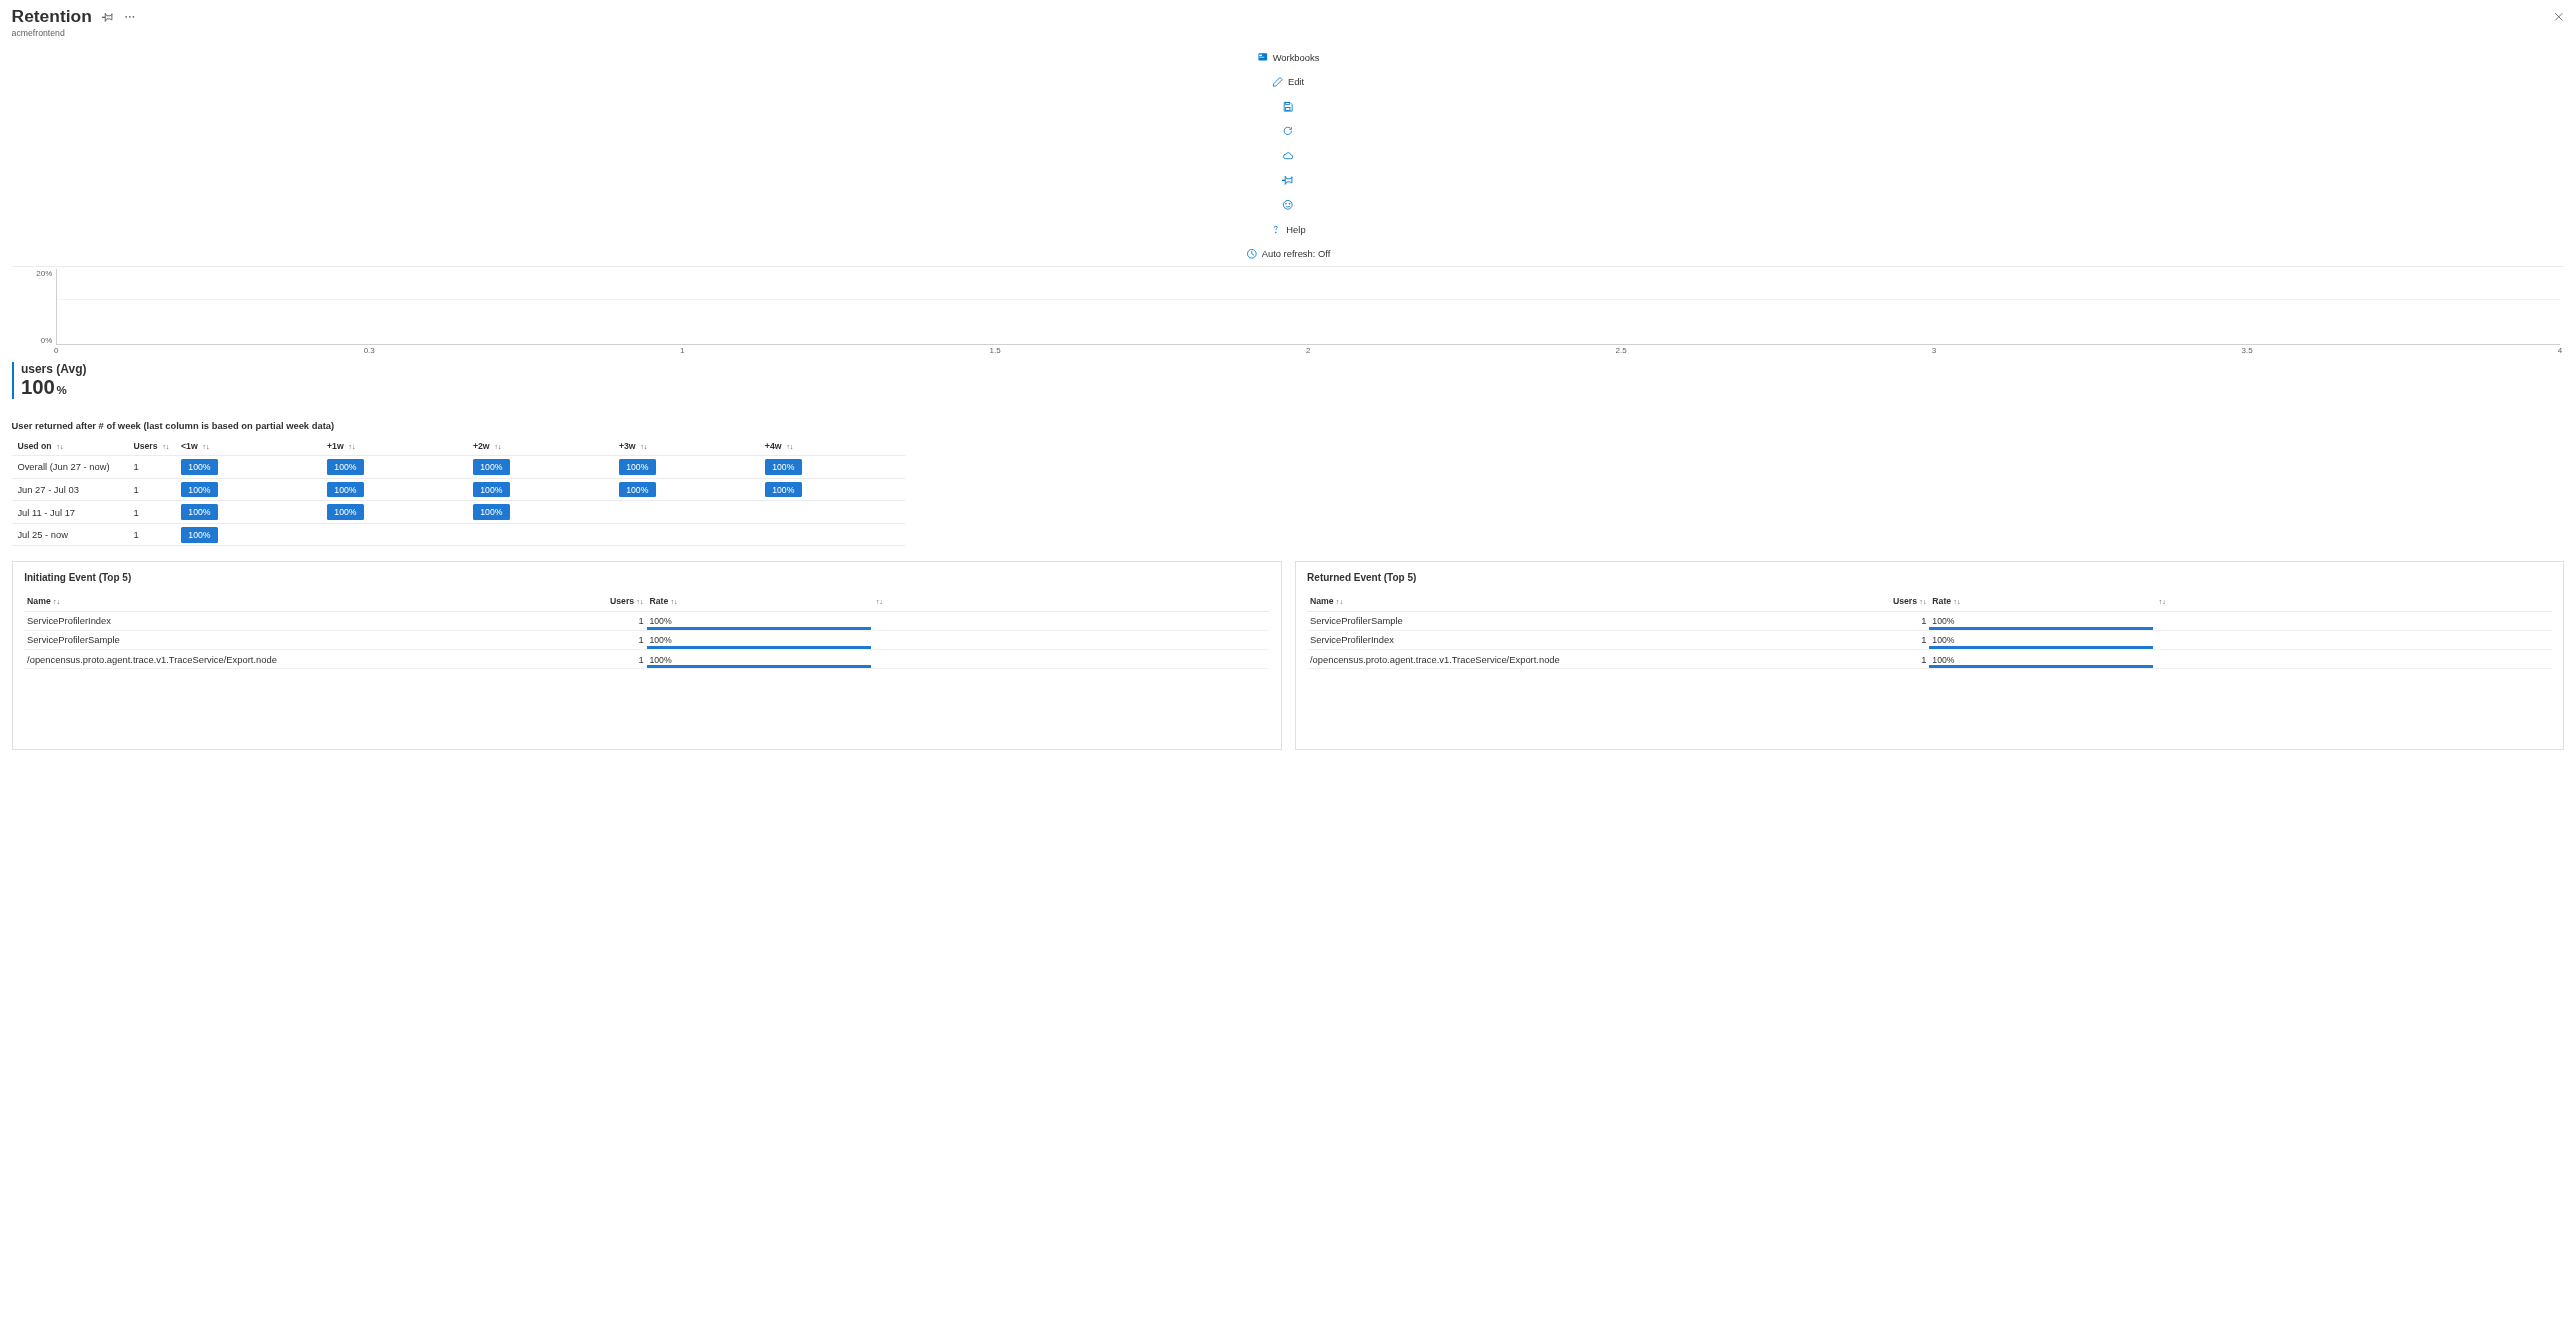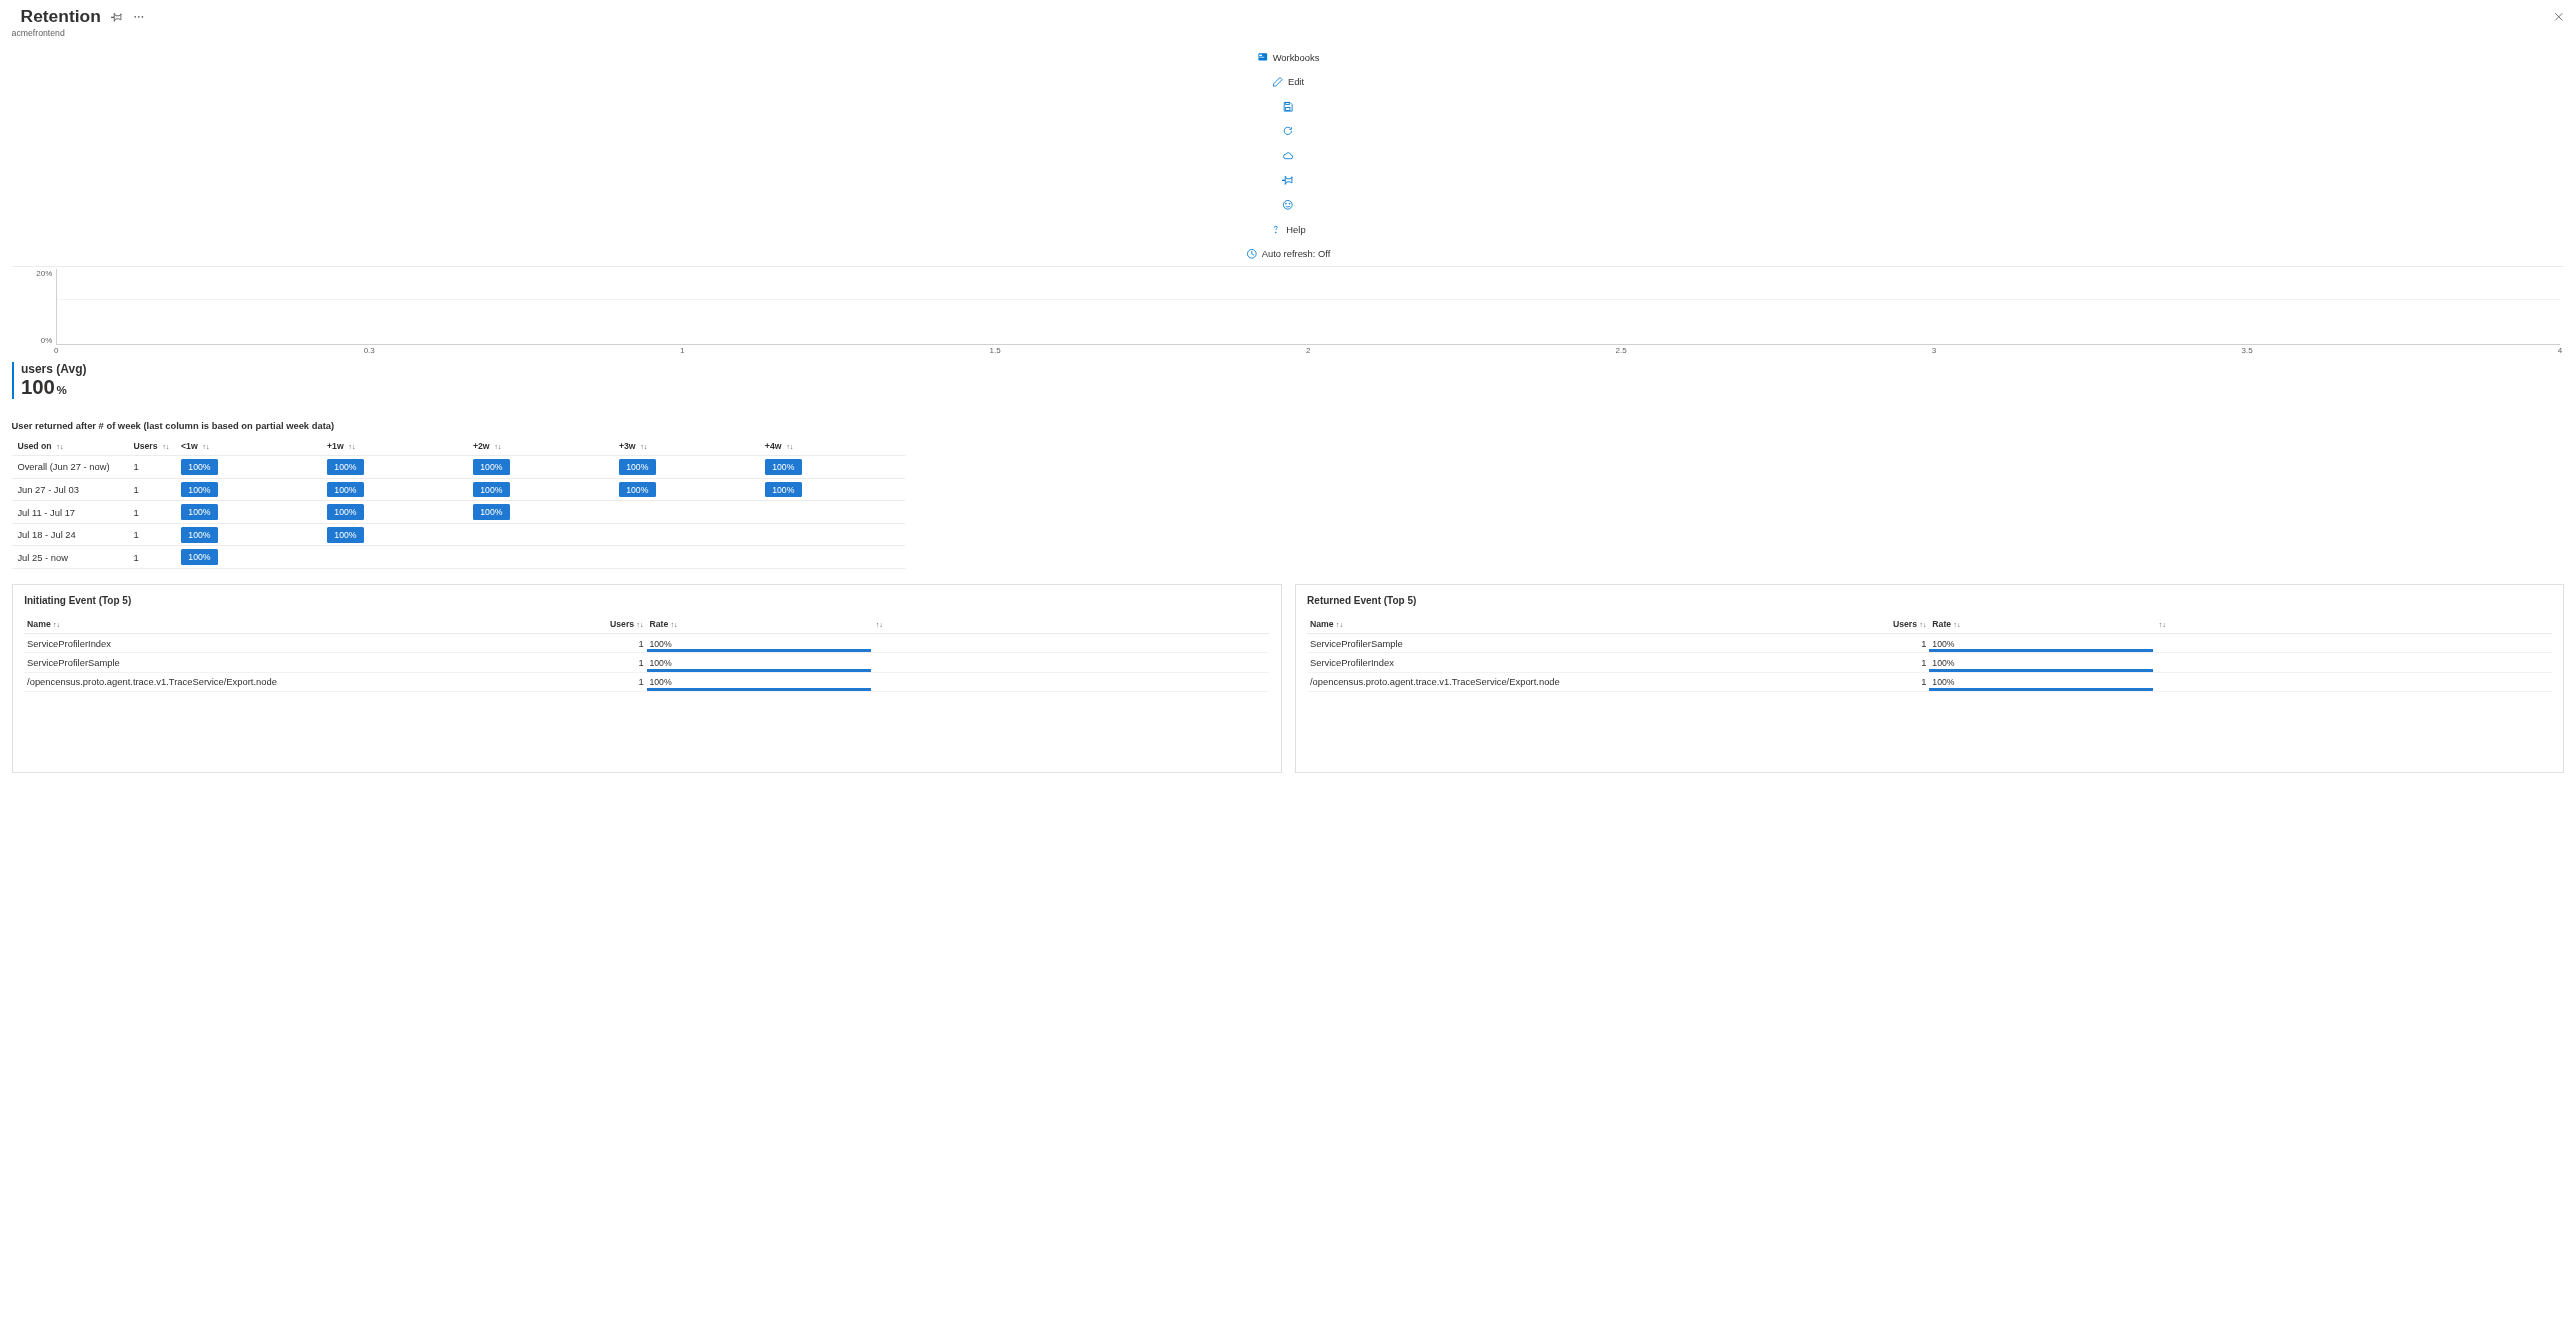--- a/index.html
+++ b/index.html
@@ -1,18 +1,18 @@
 <!DOCTYPE html>
 <html style="font-size:11.6px"><head>
 <meta charset="utf-8">
 <style>
 * { box-sizing: border-box; margin: 0; padding: 0; }
 body { font-family: "Segoe UI", Arial, sans-serif; font-size: 9.4px; color: #323130; background: #fff; padding: 5.8px 11.6px; }
 .titlebar { display: flex; align-items: center; justify-content: space-between; }
-.title-left { display: flex; align-items: center; gap: 10.2px; margin-left: 9px; }
+.title-left { display: flex; align-items: center; gap: 10.2px; }
 h1 { font-size: 17.4px; font-weight: 600; }
 .icon-btn { color: #605e5c; cursor: pointer; display: inline-flex; align-items: center; justify-content: center; }
 .subtitle { font-size: 8.7px; color: #605e5c; margin-top: 1.5px; }
 .toolbar { display: flex; align-items: center; gap: 13px; padding: 7.3px 0 5.8px 0; border-bottom: 0.7px solid #edebe9; margin-top: 5.8px; flex-direction: column; }
 .tool { display: inline-flex; align-items: center; gap: 4.4px; color: #323130; cursor: pointer; font-size: 9.4px; }
 .tool svg, .icon-btn svg { width: 11.6px; height: 11.6px; }
 .blue { color: #0078d4; }
 .chart { position: relative; height: 87px; margin-top: 2.9px; margin-left: 8.7px; }
 .y-axis { position: absolute; left: 0; top: 0; bottom: 11px; width: 32px; text-align: right; font-size: 8px; color: #605e5c; display: flex; flex-direction: column; justify-content: space-between; }
 .plot { position: absolute; left: 36px; right: 4.4px; top: 0; bottom: 11px; border-left: 0.7px solid #d2d0ce; border-bottom: 0.7px solid #d2d0ce; }
@@ -191,29 +191,20 @@
       <tr>
         <td style="width: 116px;">Jul 11 - Jul 17</td>
         <td style="width: 44px;">1</td>
         <td><span class="pill">100%</span></td>
         <td><span class="pill">100%</span></td>
         <td><span class="pill">100%</span></td>
         <td></td>
         <td></td>
       </tr>
       <tr>
-        <td style="width: 116px;">Jul 18 - Jul 24</td>
-        <td style="width: 44px;">1</td>
-        <td><span class="pill">100%</span></td>
-        <td><span class="pill">100%</span></td>
-        <td></td>
-        <td></td>
-        <td></td>
-      </tr>
-      <tr>
         <td style="width: 116px;">Jul 25 - now</td>
         <td style="width: 44px;">1</td>
         <td><span class="pill">100%</span></td>
         <td></td>
         <td></td>
         <td></td>
         <td></td>
       </tr>
     </tbody>
 </table>

